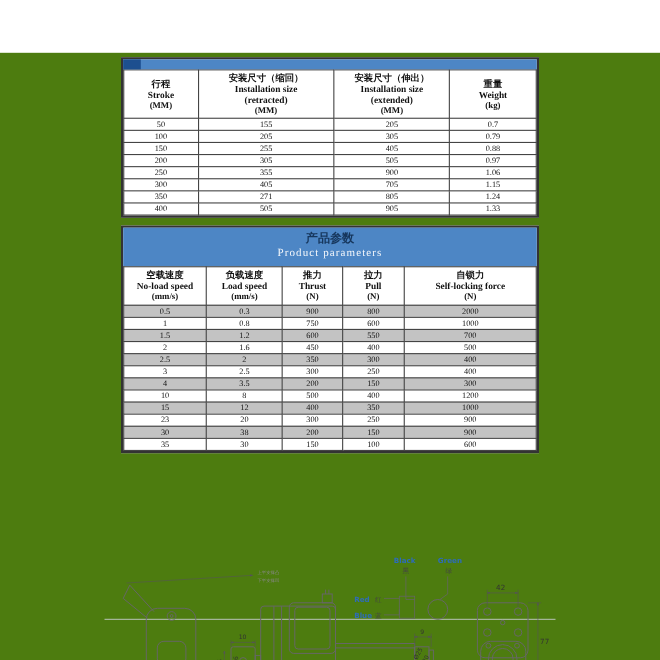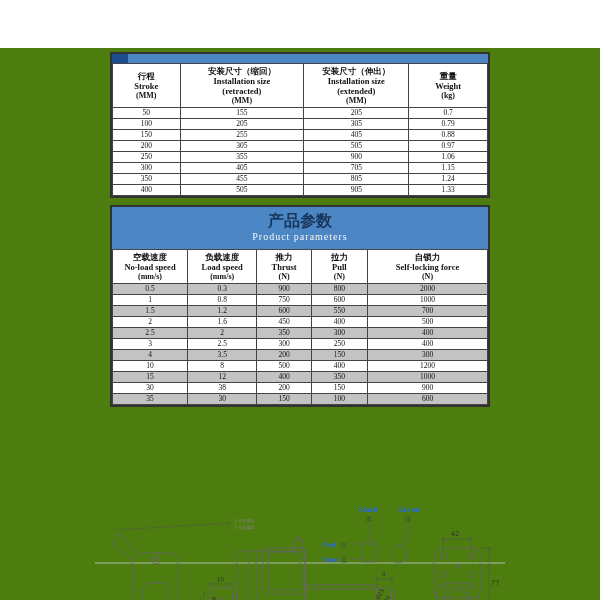--- a/index.html
+++ b/index.html
@@ -4,21 +4,21 @@
 <style>
   html,body{margin:0;padding:0;background:#fff;}
   .page{position:relative;width:600px;height:600px;background:#4d7c0f;overflow:hidden;
         font-family:"Liberation Serif","DejaVu Serif",serif;color:#111;margin-top:48px;}
   .tbl-wrap{position:absolute;left:110px;width:380px;border:2px solid #333;background:#fff;box-sizing:border-box;}
   #table1-wrap{top:4px;}
   #table2-wrap{top:157px;}
   .topbar{height:9px;background:#4d86c5;position:relative;}
   .topbar .darkseg{position:absolute;left:0;top:0;width:16px;height:100%;background:#1d4f8f;}
   .t2-title{background:#4d86c5;text-align:center;padding:4px 0 5px 0;line-height:1.25;}
-  .t2-title .cn{display:block;color:#16365c;font-weight:bold;font-size:16px;}
+  .t2-title .cn{display:block;color:#16365c;font-weight:bold;font-size:11px;}
   .t2-title .en{display:block;color:#f4f7fb;font-size:10px;letter-spacing:1px;}
   table{width:100%;border-collapse:collapse;table-layout:fixed;}
   th,td{border:1px solid #444;text-align:center;vertical-align:middle;padding:0;}
   th{font-size:8.5px;font-weight:bold;line-height:1.18;padding:2px 0;}
   th span{display:block;}
   th span:empty{display:none;}
   th .unit{font-weight:bold;font-size:8px;}
   td{font-size:7.5px;height:10px;line-height:10px;}
   #table2-wrap tbody tr:nth-child(odd) td{background:#c3c3c3;}
   svg text{font-family:"DejaVu Sans","Liberation Sans",sans-serif;}
@@ -108,21 +108,21 @@
             <td>1.06</td>
           </tr>
           <tr>
             <td>300</td>
             <td>405</td>
             <td>705</td>
             <td>1.15</td>
           </tr>
           <tr>
             <td>350</td>
-            <td>455</td>
+            <td>271</td>
             <td>805</td>
             <td>1.24</td>
           </tr>
           <tr>
             <td>400</td>
             <td>505</td>
             <td>905</td>
             <td>1.33</td>
           </tr>
         </tbody>
@@ -227,20 +227,27 @@
             <td>500</td>
             <td>400</td>
             <td>1200</td>
           </tr>
           <tr>
             <td>15</td>
             <td>12</td>
             <td>400</td>
             <td>350</td>
             <td>1000</td>
+          </tr>
+          <tr>
+            <td>23</td>
+            <td>20</td>
+            <td>300</td>
+            <td>250</td>
+            <td>900</td>
           </tr>
           <tr>
             <td>30</td>
             <td>38</td>
             <td>200</td>
             <td>150</td>
             <td>900</td>
           </tr>
           <tr>
             <td>35</td>

